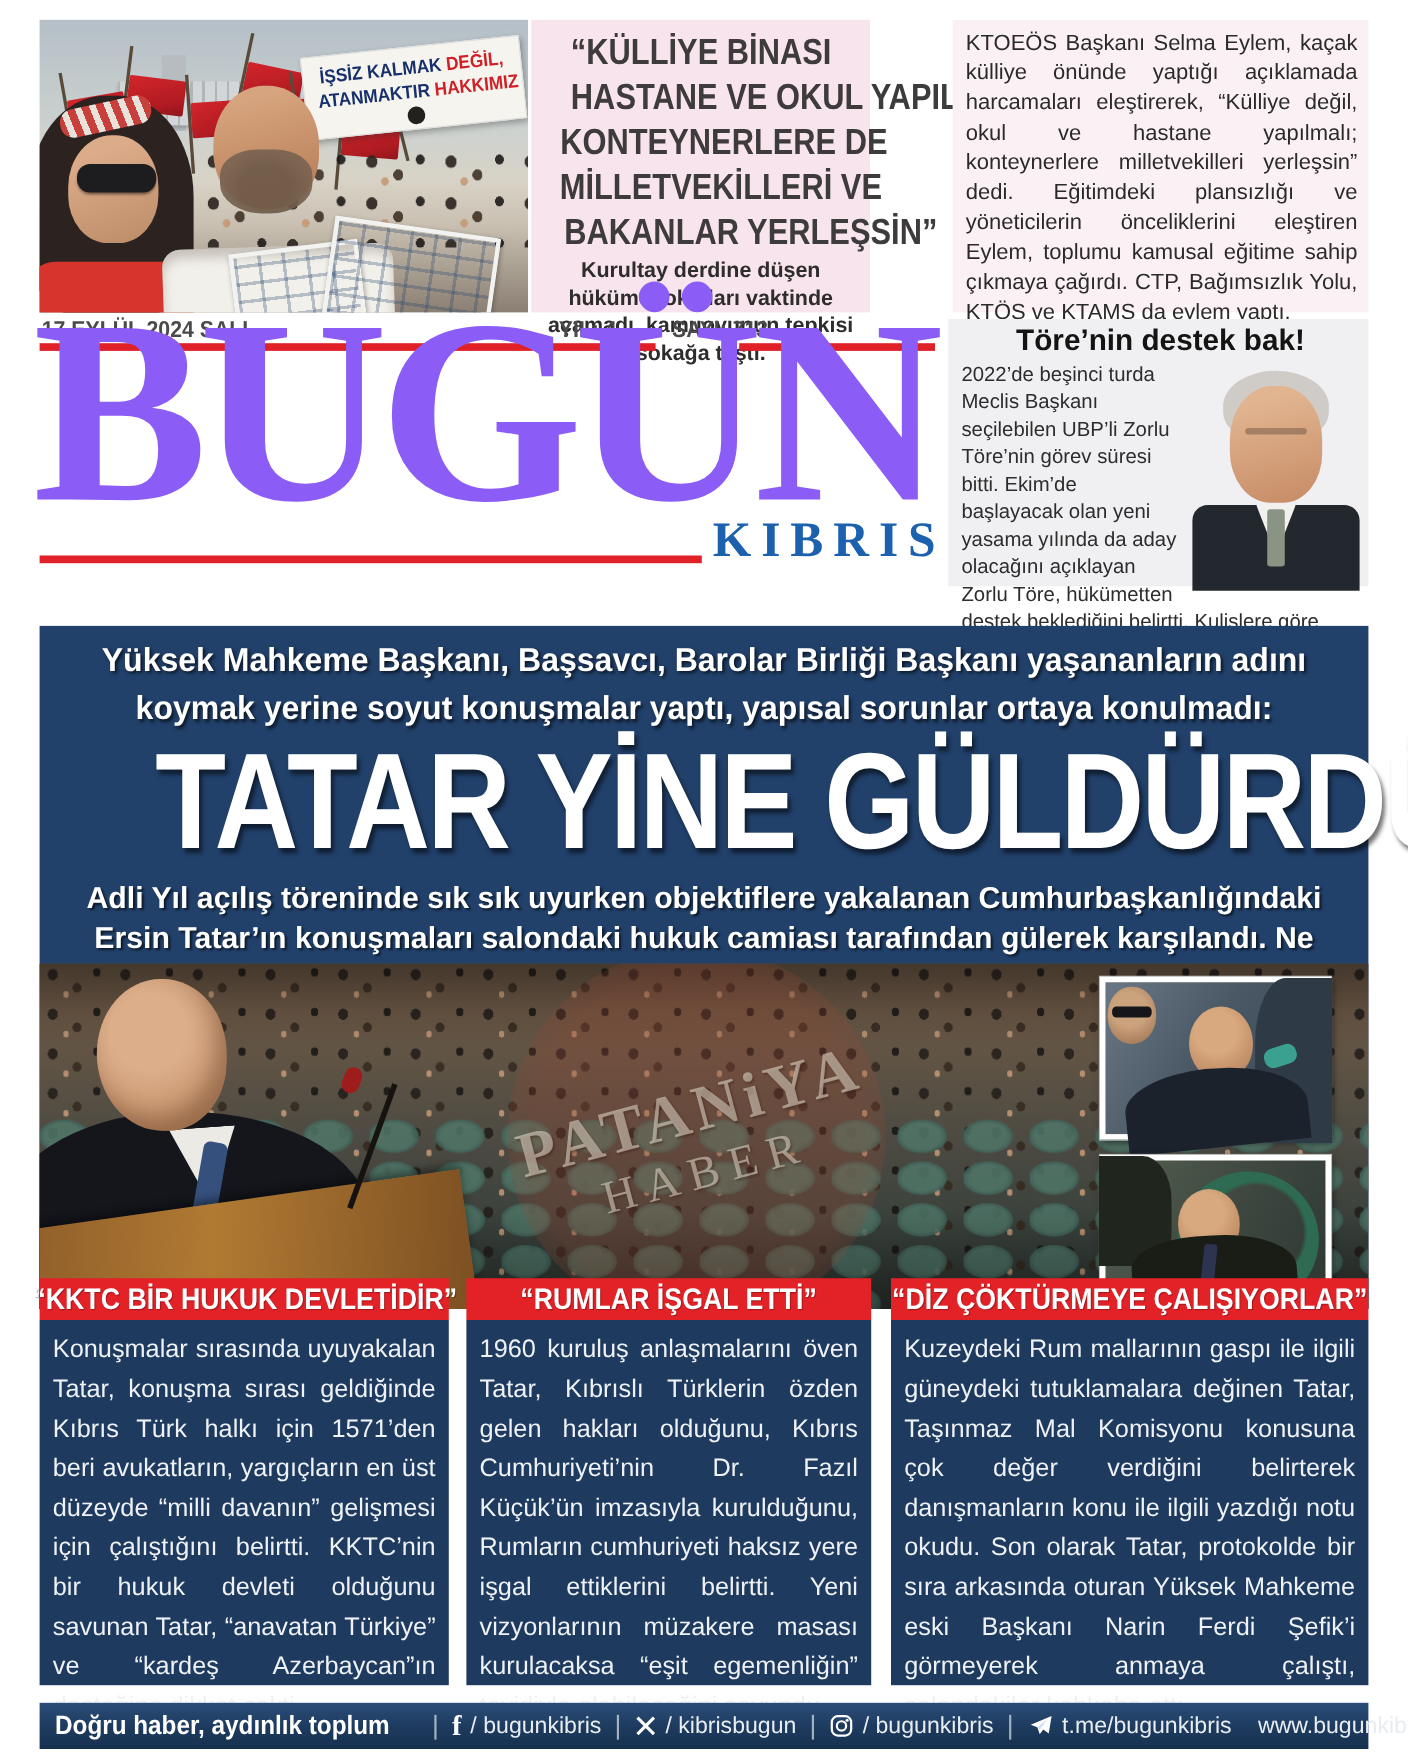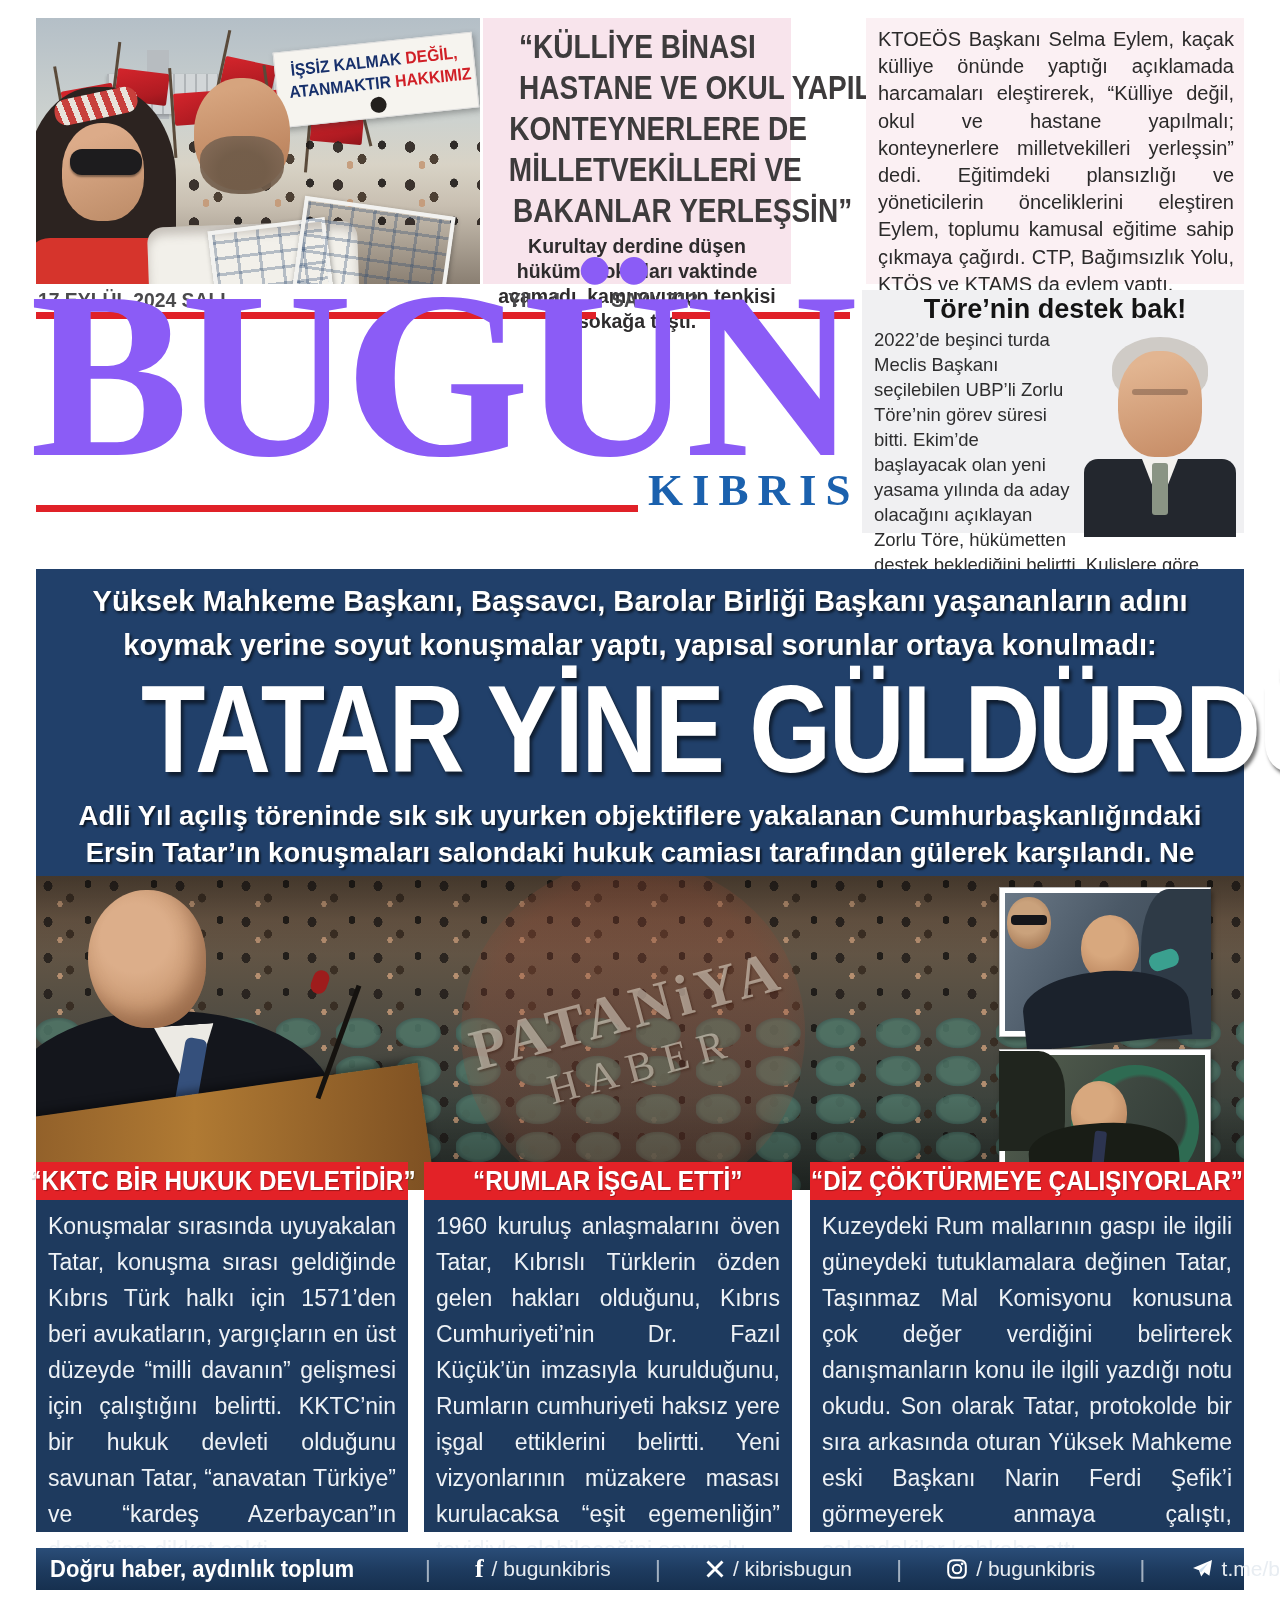--- a/index.html
+++ b/index.html
@@ -164,21 +164,21 @@
     align-items:center; justify-content:center; }
   .col-header span { font-weight:bold; font-size:27px; white-space:nowrap; transform:scaleX(.9); text-shadow:1px 1px 1px rgba(0,0,0,.3); }
   .ch-1 { left:36px; width:372px; } .ch-2 { left:424px; width:368px; } .ch-3 { left:810px; width:434px;align-items:center; }
   .col-body { position:absolute; top:1200px; height:332px; background:#1e3a5e; color:#eef2f6; padding:8px 12px 0; }
   .col-body p { font-size:23px; line-height:36px; text-align:justify; font-weight:500; }
   .cb-1 { left:36px; width:372px; } .cb-2 { left:424px; width:368px; } .cb-3 { left:810px; width:434px; }
 
   
   .footer { position:absolute; left:36px; top:1548px; width:1208px; height:42px;
     background:linear-gradient(180deg,#2a4d78 0%,#1d3a5e 55%,#16304f 100%);
-    display:flex; align-items:center; color:#e8edf2; font-size:21px; padding:0 14px;gap:32px; }
+    display:flex; align-items:center; color:#e8edf2; font-size:21px; padding:0 14px; }
   .ft-slogan { font-weight:bold; font-size:24px; color:#fff; transform:scaleX(.92); transform-origin:left; white-space:nowrap; }
   .ft-sep { margin:0 12px; color:#cfd8e2; opacity:.75; font-size:24px; font-weight:100; }
   .ft-item { display:flex; align-items:center; gap:8px; white-space:nowrap; }
   .ft-f { font-family:"Liberation Serif", serif; font-weight:bold; font-size:26px; color:#fff; }
   .ft-x svg, .ft-ig svg, .ft-tg svg { display:block; }
   .ft-site { font-weight:500; }
   .ft-bar { width:4px; height:24px; background:#fff; margin:0 12px; }
 </style>
 </head>
 <body>

